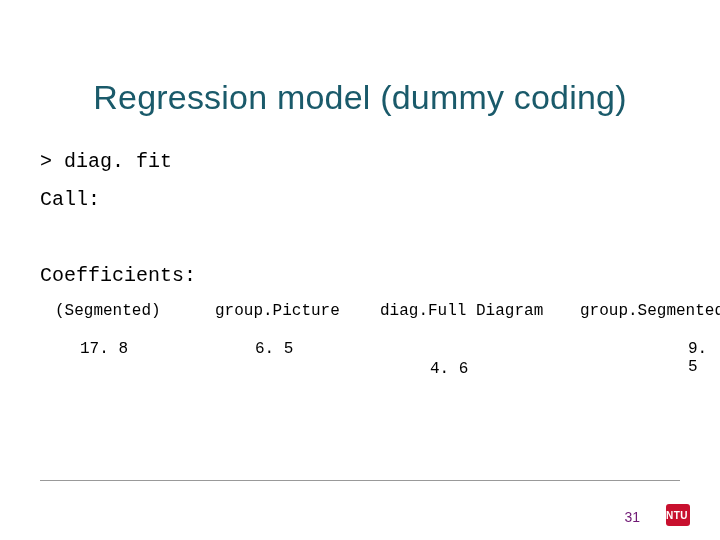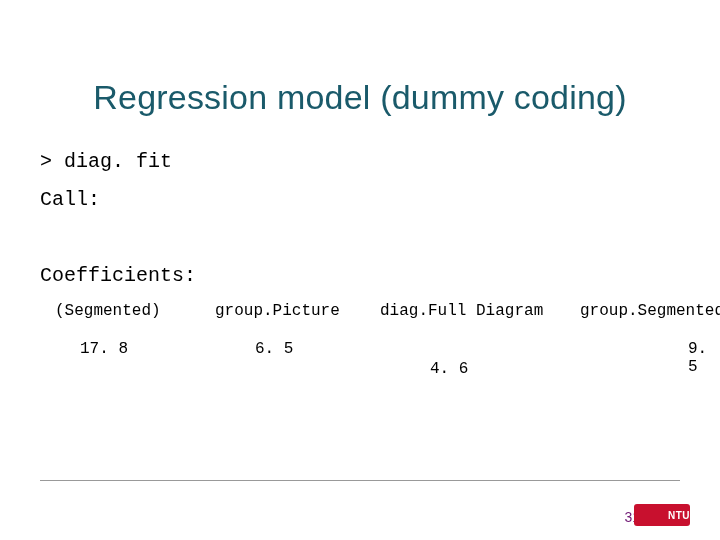--- a/index.html
+++ b/index.html
@@ -73,27 +73,27 @@
     position: absolute;
     bottom: 15px;
     right: 80px;
     font-size: 14px;
     color: #701a75;
   }
   .logo {
     position: absolute;
     bottom: 14px;
     right: 30px;
-    width: 56px;
+    width: 24px;
     height: 22px;
     background: #c8102e;
     border-radius: 3px;
     display: flex;
     align-items: center;
-    justify-content: flex-end;
+    justify-content: flex-start;
   }
   .logo span {
     color: #fff;
     font-size: 10px;
     font-weight: bold;
     font-family: Arial, sans-serif;
     letter-spacing: 0.5px;
   }
 </style>
 </head>

